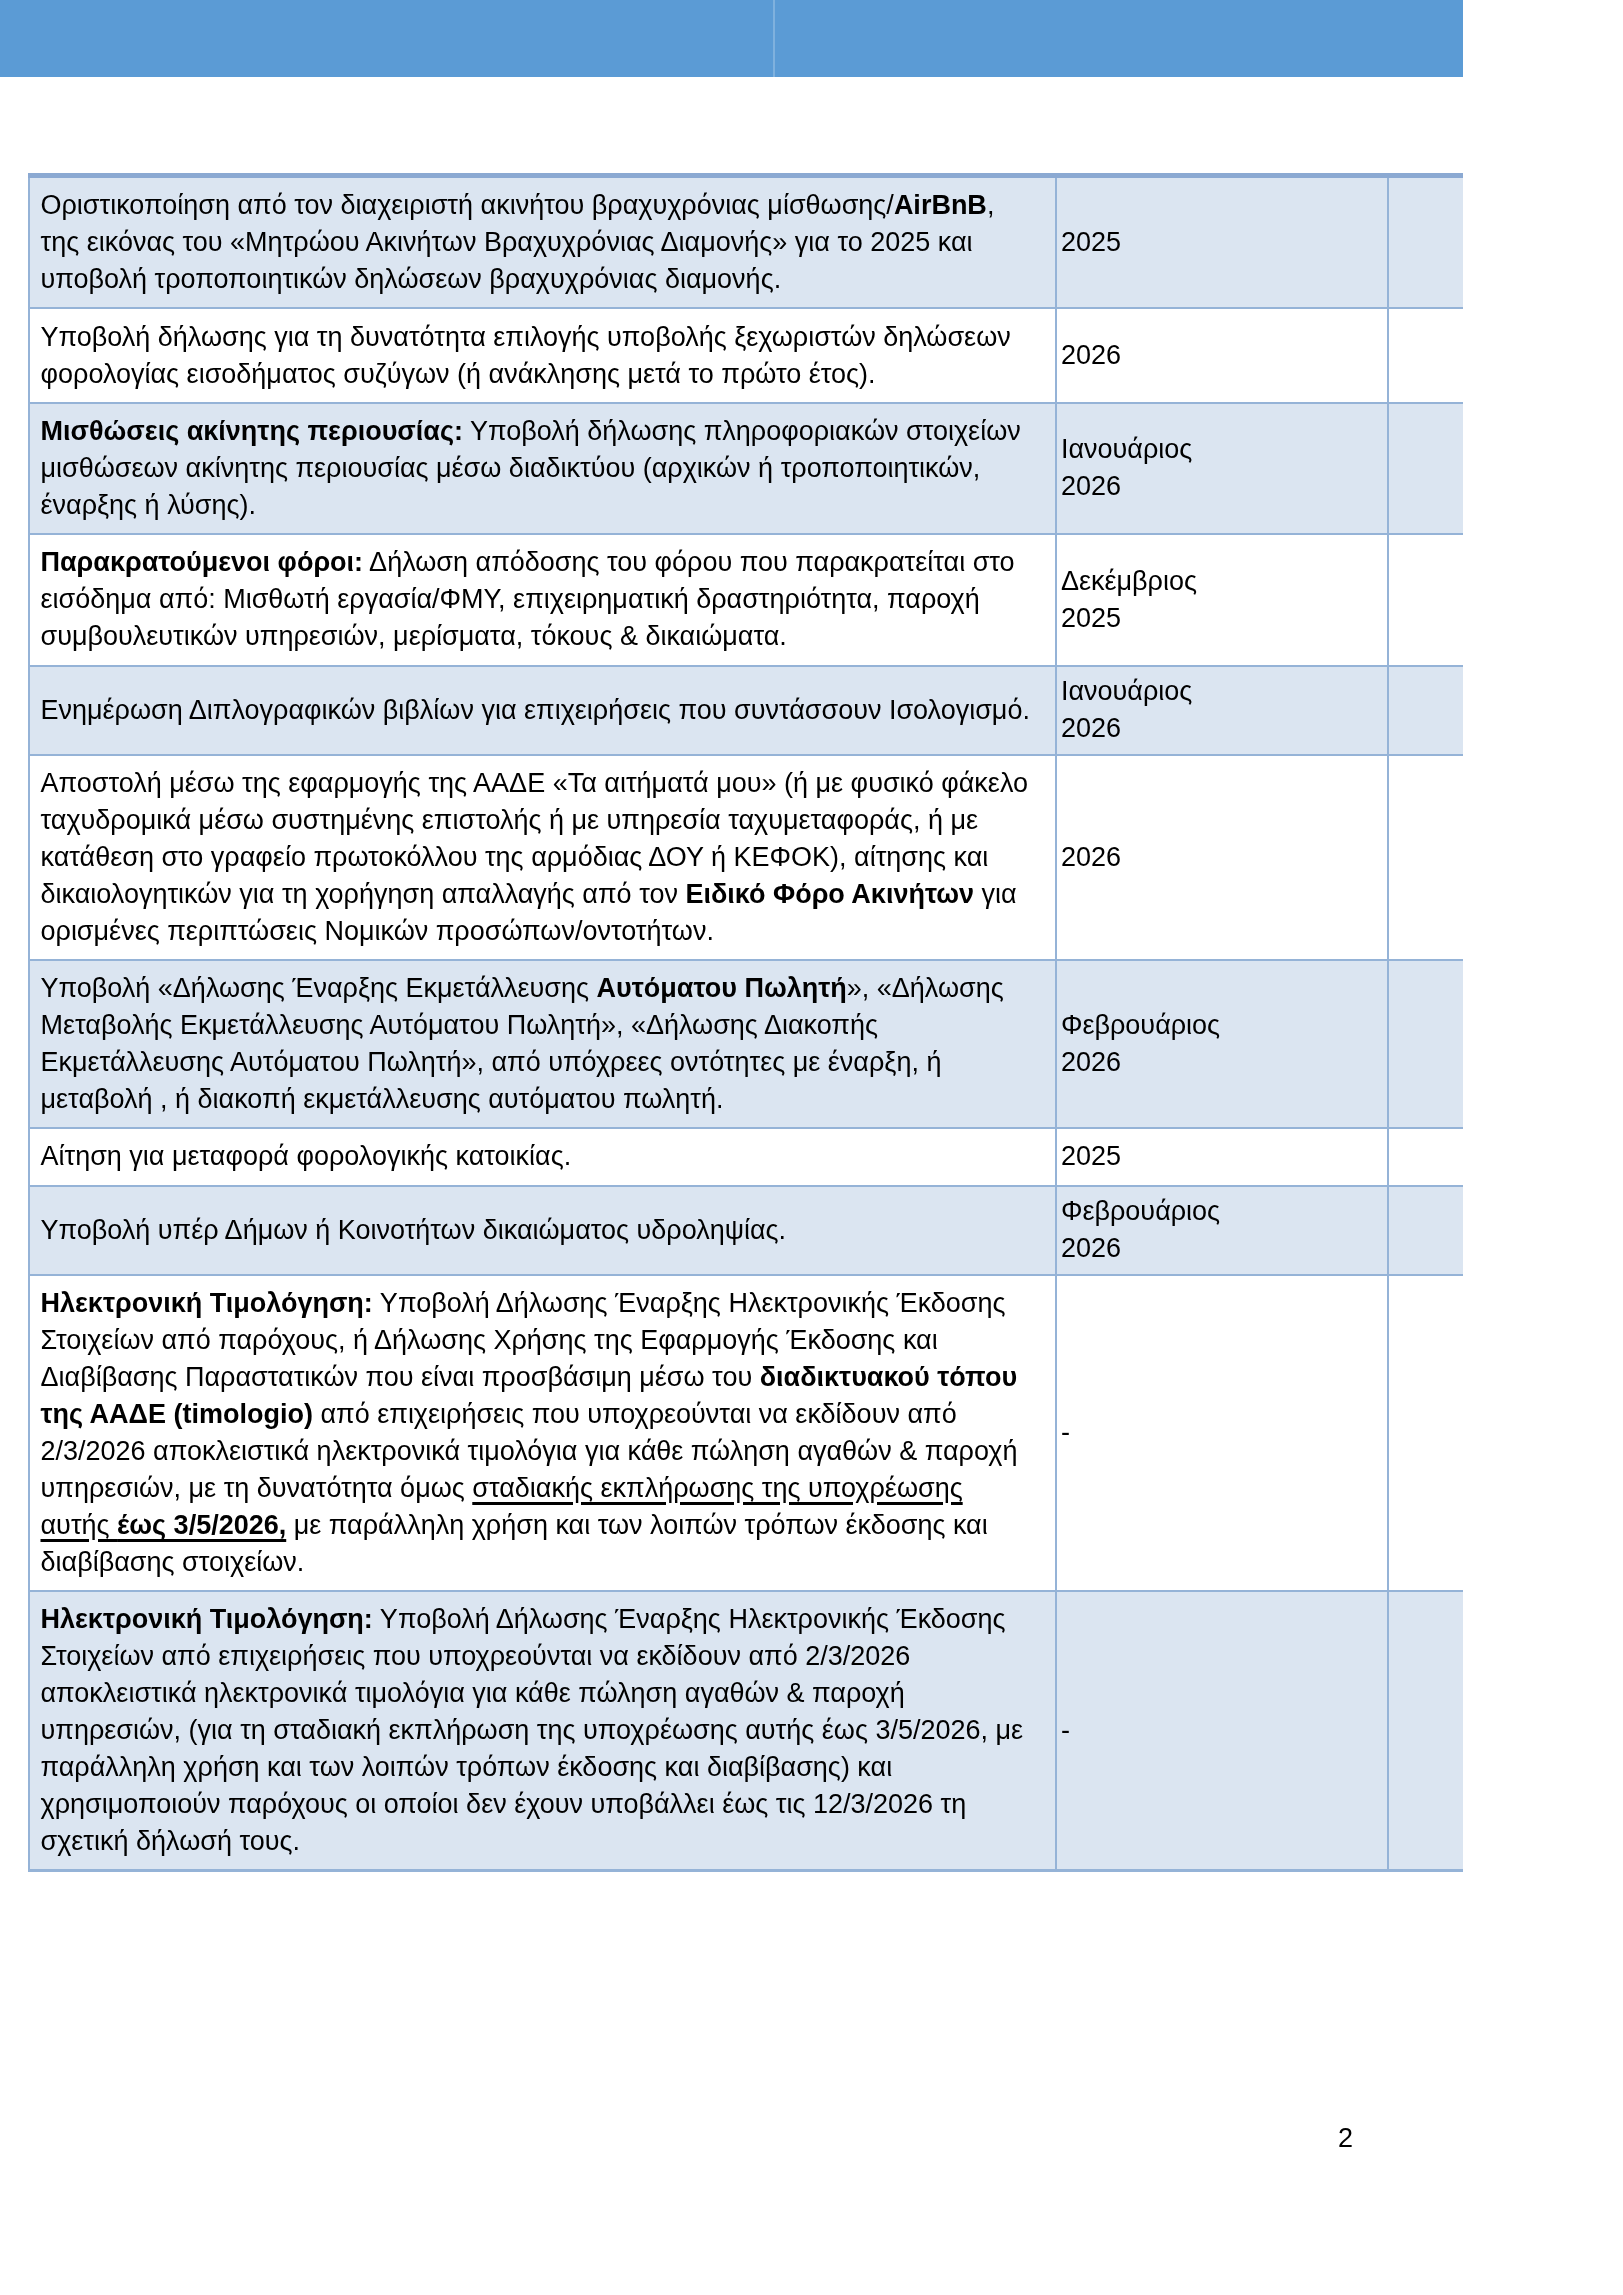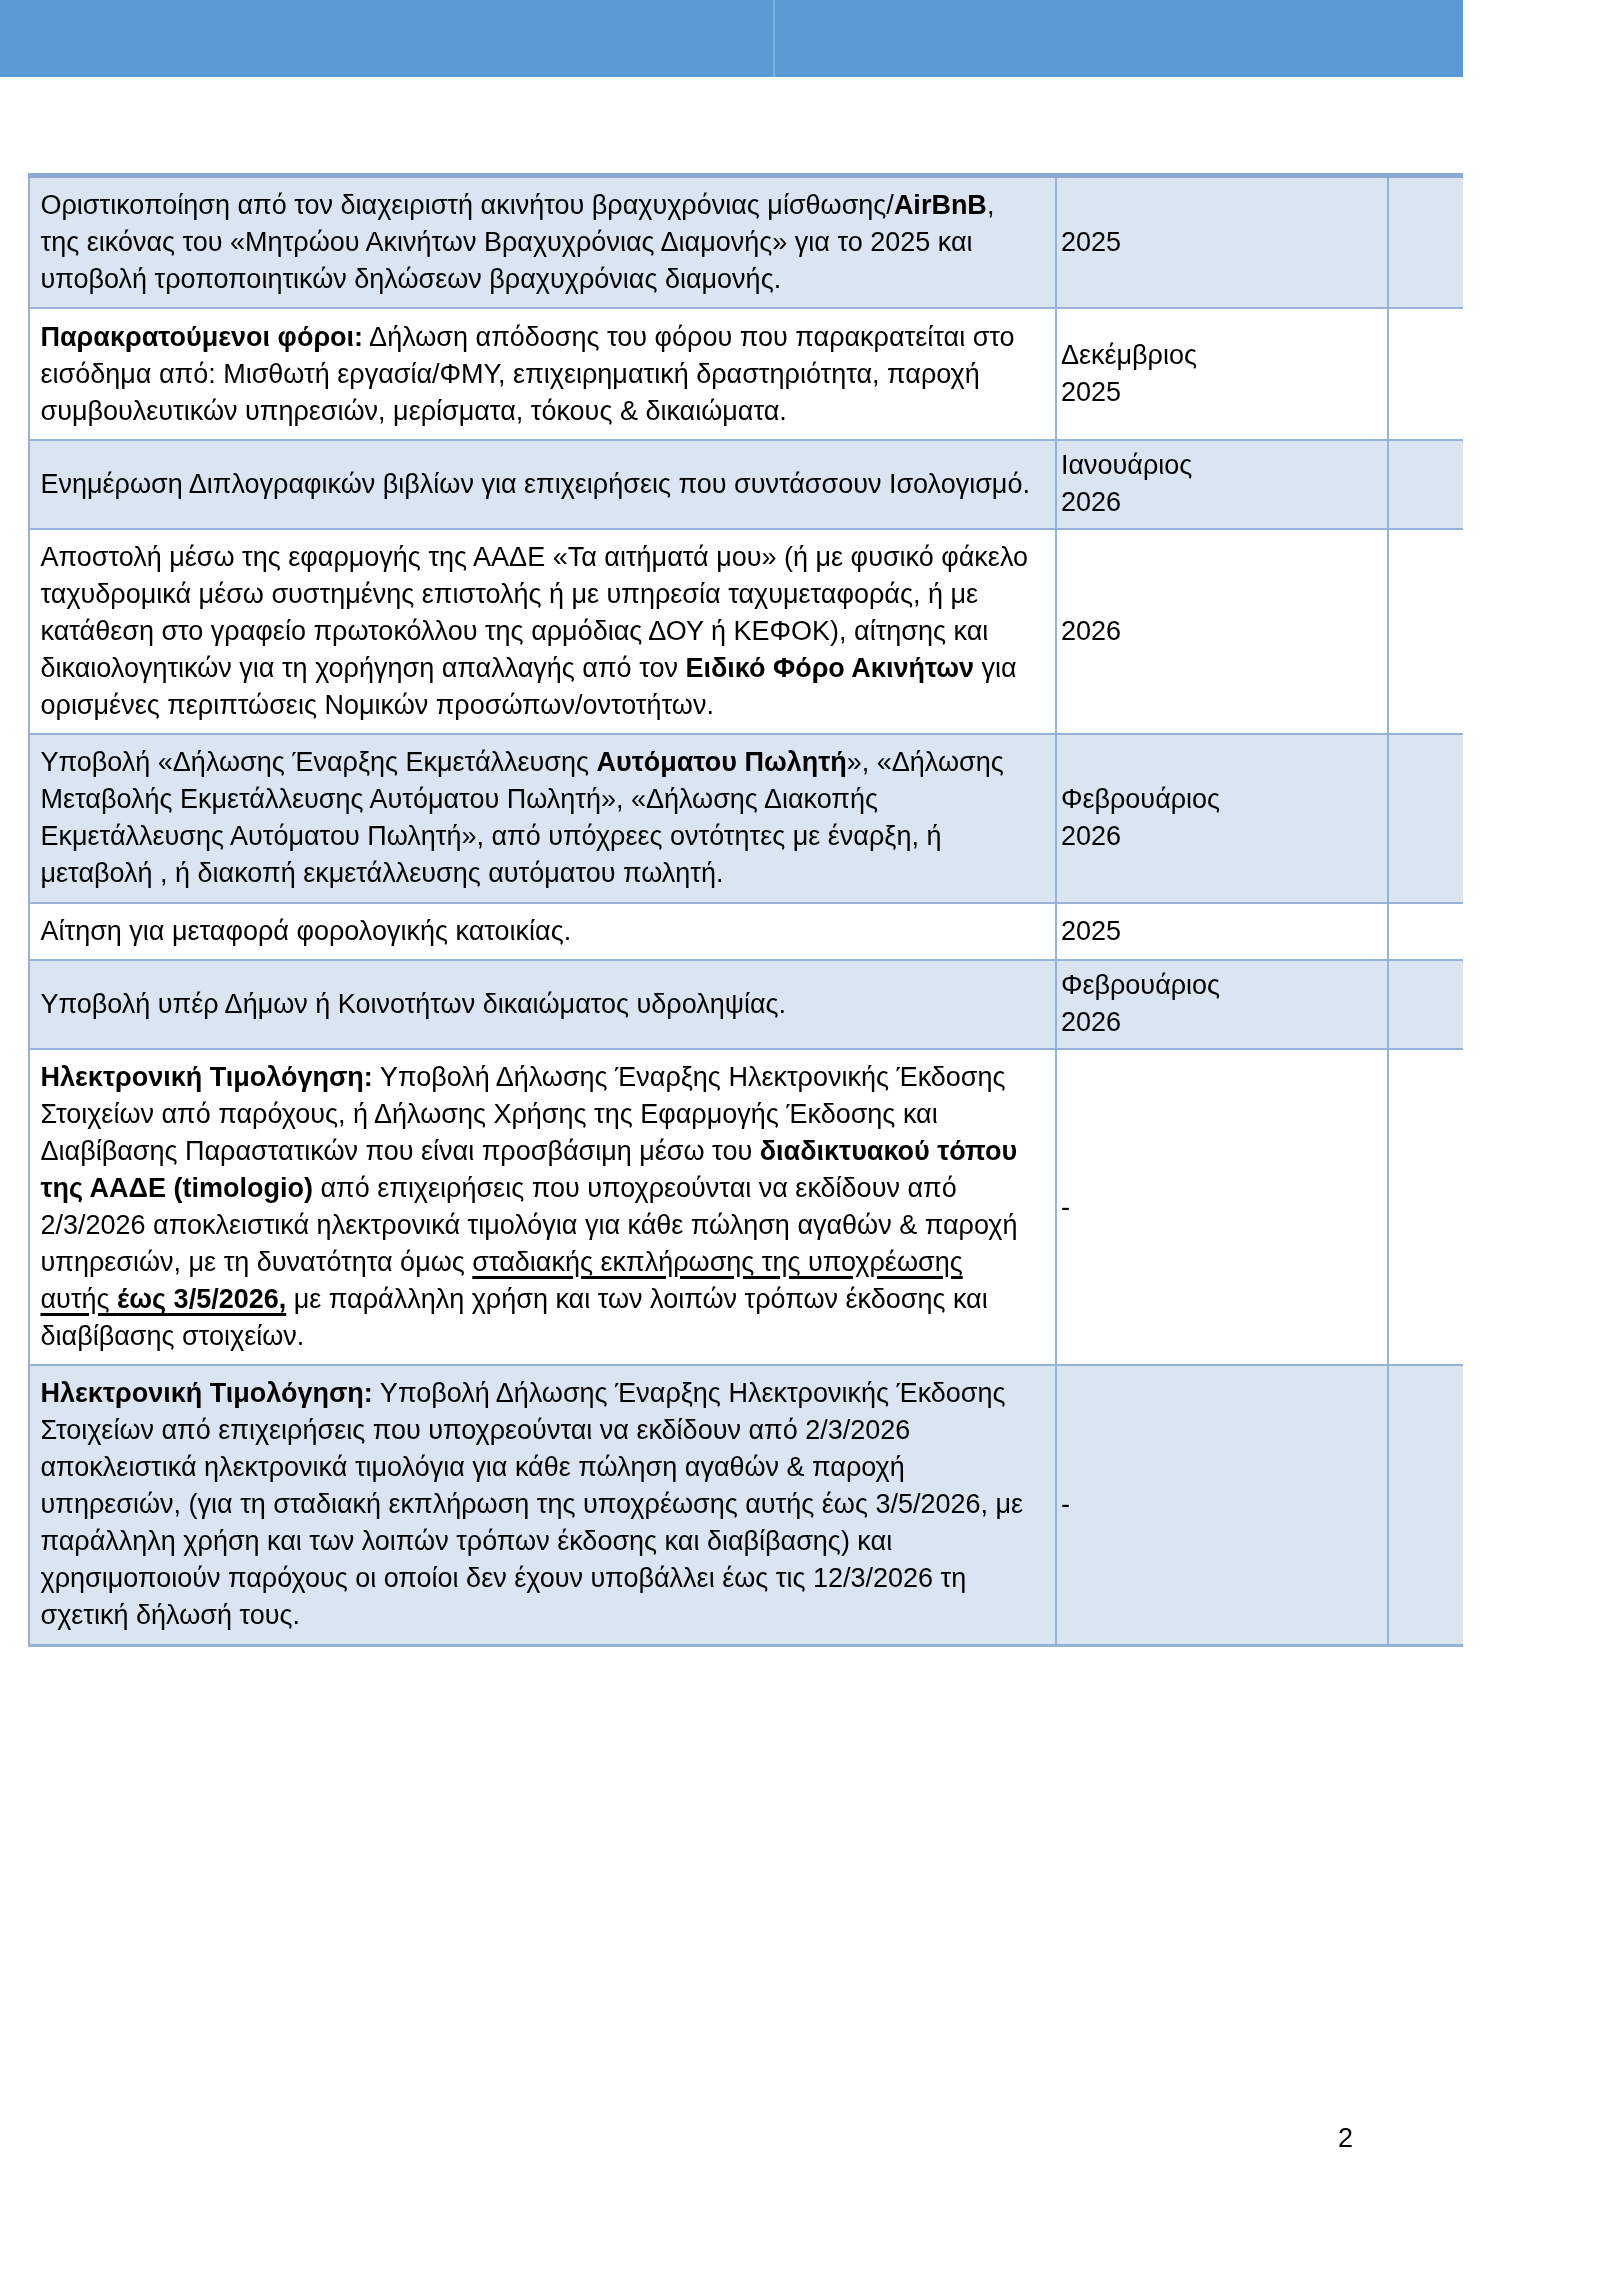--- a/index.html
+++ b/index.html
@@ -87,21 +87,32 @@
       <col class="c-period">
       <col class="c-date">
     </colgroup>
     <tbody>
   <tr class="shaded">
     <td class="desc"><span>Οριστικοποίηση από τον διαχειριστή ακινήτου βραχυχρόνιας μίσθωσης/</span><span class="b">AirBnB</span><span>, της εικόνας του «Μητρώου Ακινήτων Βραχυχρόνιας Διαμονής» για το 2025 και υποβολή τροποποιητικών δηλώσεων βραχυχρόνιας διαμονής.</span></td>
     <td class="period">2025</td>
     <td class="date">2/3/2026</td>
   </tr>
 
+  <tr>
+    <td class="desc"><span>Υποβολή δήλωσης για τη δυνατότητα επιλογής υποβολής ξεχωριστών δηλώσεων φορολογίας εισοδήματος συζύγων (ή ανάκλησης μετά το πρώτο έτος).</span></td>
+    <td class="period">2026</td>
+    <td class="date">2/3/2026</td>
+  </tr>
 
+  <tr class="shaded">
+    <td class="desc"><span class="b">Μισθώσεις ακίνητης περιουσίας:</span><span>  Υποβολή δήλωσης πληροφοριακών στοιχείων μισθώσεων  ακίνητης περιουσίας μέσω διαδικτύου (αρχικών ή τροποποιητικών,  έναρξης ή λύσης).</span></td>
+    <td class="period">Ιανουάριος
+2026</td>
+    <td class="date">2/3/2026</td>
+  </tr>
 
   <tr>
     <td class="desc"><span class="b">Παρακρατούμενοι φόροι:</span><span>  Δήλωση απόδοσης του φόρου που παρακρατείται στο εισόδημα από: Μισθωτή εργασία/ΦΜΥ, επιχειρηματική δραστηριότητα, παροχή συμβουλευτικών υπηρεσιών, μερίσματα, τόκους &amp; δικαιώματα.</span></td>
     <td class="period">Δεκέμβριος
 2025</td>
     <td class="date">2/3/2026</td>
   </tr>
 
   <tr class="shaded">
     <td class="desc"><span>Ενημέρωση Διπλογραφικών βιβλίων για επιχειρήσεις που συντάσσουν Ισολογισμό.</span></td>

